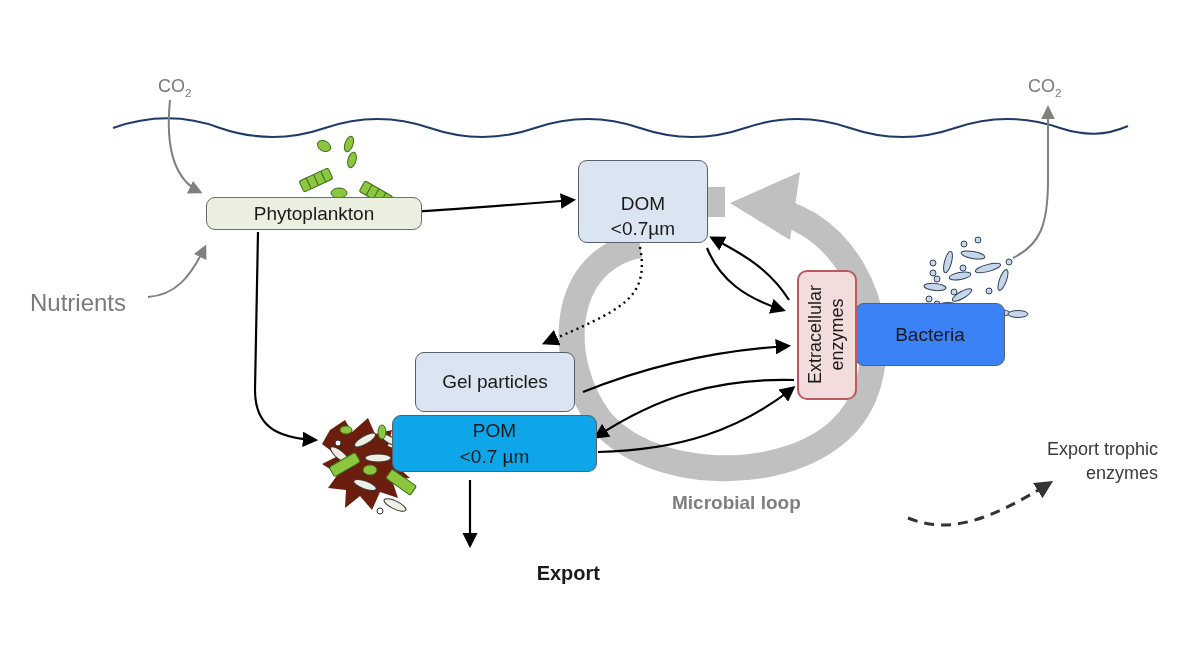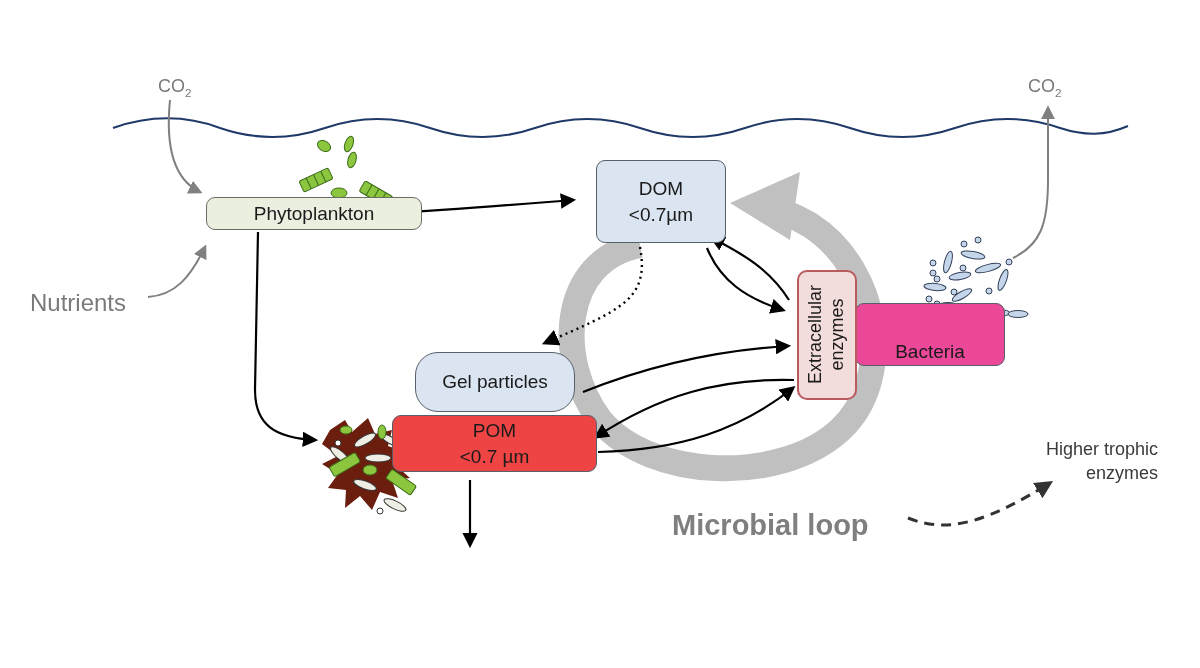--- a/index.html
+++ b/index.html
@@ -6,31 +6,31 @@
     body { width: 1200px; height: 668px; position: relative; overflow: hidden;
            font-family: "Liberation Sans", "DejaVu Sans", sans-serif; }
     svg#diagram { position: absolute; left: 0; top: 0; }
     .box { position: absolute; box-sizing: border-box; border: 1.5px solid #55606a;
            border-radius: 9px; display: flex; align-items: center; justify-content: center;
            text-align: center; color: #1a1a1a; font-size: 19px; line-height: 1.35; }
     .box span { display: block; }
     .label { position: absolute; color: #1a1a1a; font-size: 19px; text-align: right; line-height: 1.35; }
     .grey { color: #7a7a7a; }
     #phyto { left: 206px; top: 197px; width: 216px; height: 33px; background: #ebefe0; border-color: #6a6e62; }
-    #dom { left: 596px; top: 160px; width: 130px; height: 83px; background: #dbe5f1; }
-    #gel { left: 415px; top: 352px; width: 160px; height: 60px; background: #dbe5f1; border-radius: 23px; }
-    #pom { left: 392px; top: 415px; width: 205px; height: 57px; background: #ef4444; }
-    #bact { left: 855px; top: 303px; width: 150px; height: 63px; background: #ec4899; border-color: #55606a; align-items: flex-end; }
+    #dom { left: 578px; top: 160px; width: 130px; height: 83px; background: #dbe5f1; align-items: flex-end; }
+    #gel { left: 415px; top: 352px; width: 160px; height: 60px; background: #dbe5f1; }
+    #pom { left: 392px; top: 415px; width: 205px; height: 57px; background: #0ea5e9; }
+    #bact { left: 855px; top: 303px; width: 150px; height: 63px; background: #3b82f6; border-color: #55606a; }
     #enz { left: 797px; top: 270px; width: 60px; height: 130px; background: #f3dcdc; border: 2.5px solid #b85a5e; border-radius: 10px; }
     #enz .vert { transform: rotate(-90deg); white-space: nowrap; font-size: 18px; line-height: 1.2; }
     #co2-left { left: 158px; top: 74px; font-size: 18px; }
     #co2-right { left: 1028px; top: 74px; font-size: 18px; }
     #nutrients { left: 30px; top: 287px; font-size: 24px; }
     #export { left: 390px; top: 560px; width: 210px; font-weight: bold; font-size: 20px; }
-    #loop { left: 672px; top: 490px; font-weight: bold; font-size: 29px; color: #7f7f7f; margin-top: 16px; }
+    #loop { left: 672px; top: 490px; font-weight: bold; font-size: 19px; color: #7f7f7f; }
     #trophic { left: 1038px; top: 437px; width: 120px; font-size: 18px; color: #3a3a3a; }
     sub { font-size: 0.65em; }
   </style>
 </head>
 <body>
 
 <svg id="diagram" width="1200" height="668" viewBox="0 0 1200 668">
   <defs>
     <marker id="ah-black" viewBox="0 0 10 10" refX="8" refY="5" markerWidth="7" markerHeight="7" orient="auto-start-reverse">
       <path d="M0,0 L10,5 L0,10 z" fill="#000"></path>
@@ -178,20 +178,21 @@
 
 <div class="label grey" id="co2-left">
   <span>CO</span><sub>2</sub>
 </div>
 <div class="label grey" id="co2-right">
   <span>CO</span><sub>2</sub>
 </div>
 <div class="label grey" id="nutrients">Nutrients</div>
 
 <div class="label" id="export">
+  <div>Export</div>
 </div>
 
 <div class="label" id="loop">Microbial loop</div>
 
 <div class="label" id="trophic">
-  <div>Higher trophic</div>
+  <div>Export trophic</div>
   <div>enzymes</div>
 </div>
 
 </body></html>

